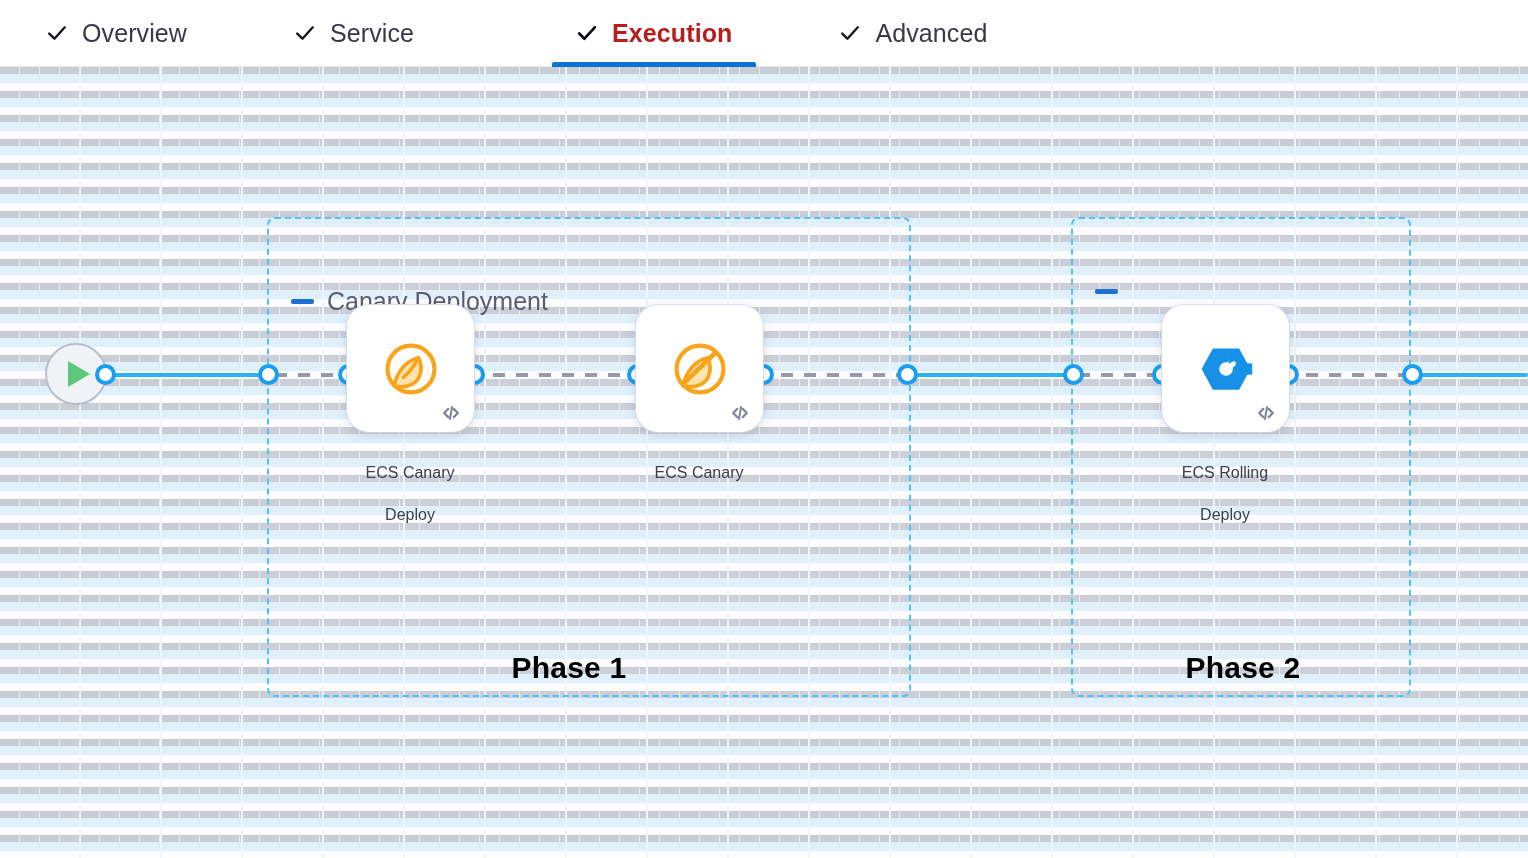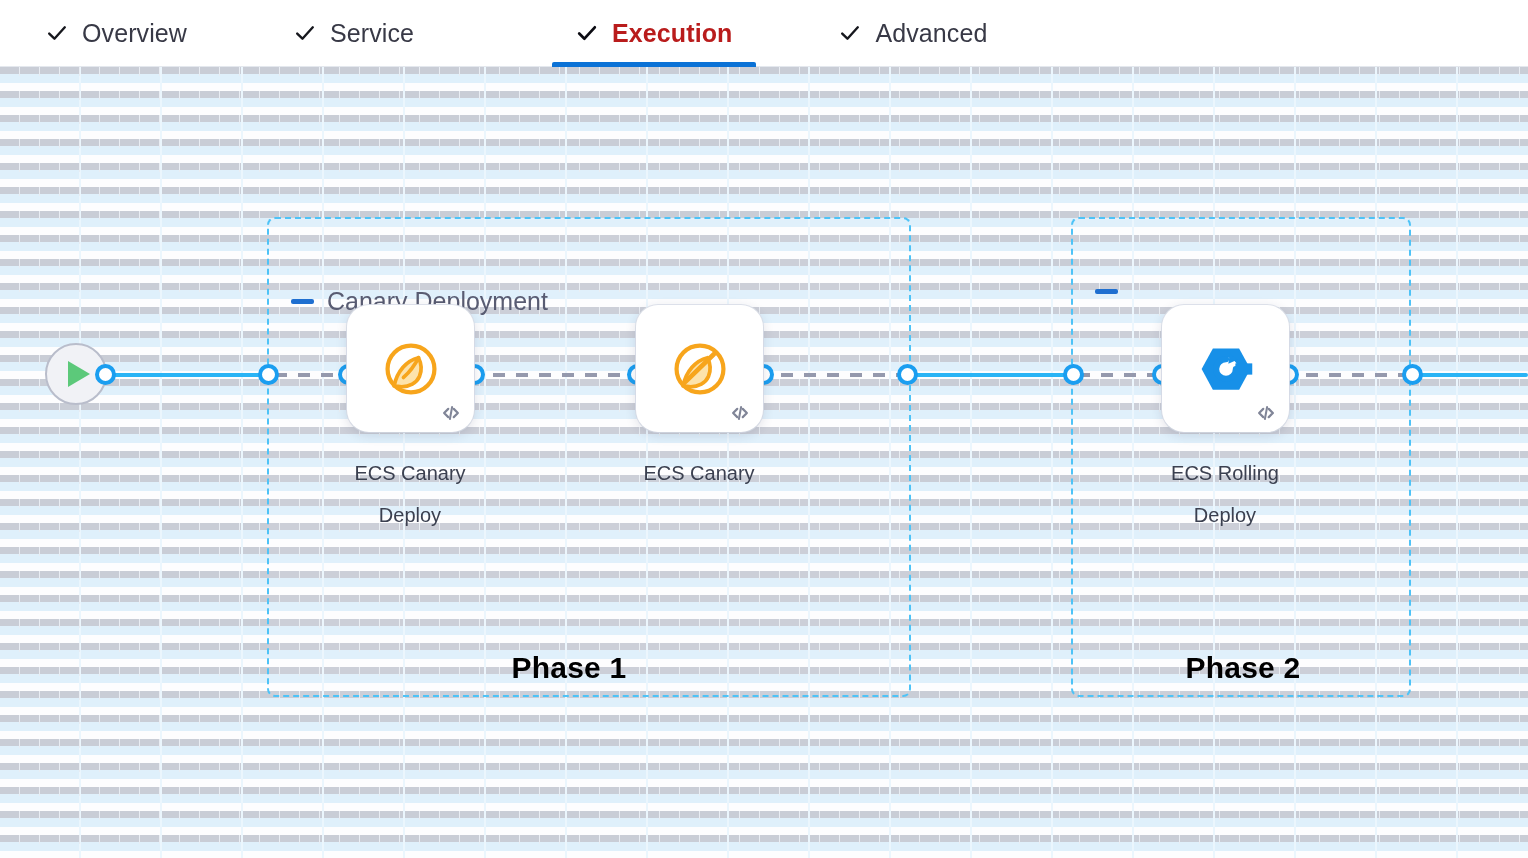--- a/index.html
+++ b/index.html
@@ -227,21 +227,21 @@
     height: 22px;
     color: #6b7086;
     opacity: .85;
   }
   .code-badge svg { width: 22px; height: 22px; display: block; }
 
   .node-label {
     position: absolute;
     width: 240px;
     text-align: center;
-    font-size: 20px;
+    font-size: 16px;
     line-height: 42px;
     color: #3b4050;
     pointer-events: none;
   }
 
   
   .phase-caption {
     position: absolute;
     width: 320px;
     text-align: center;

